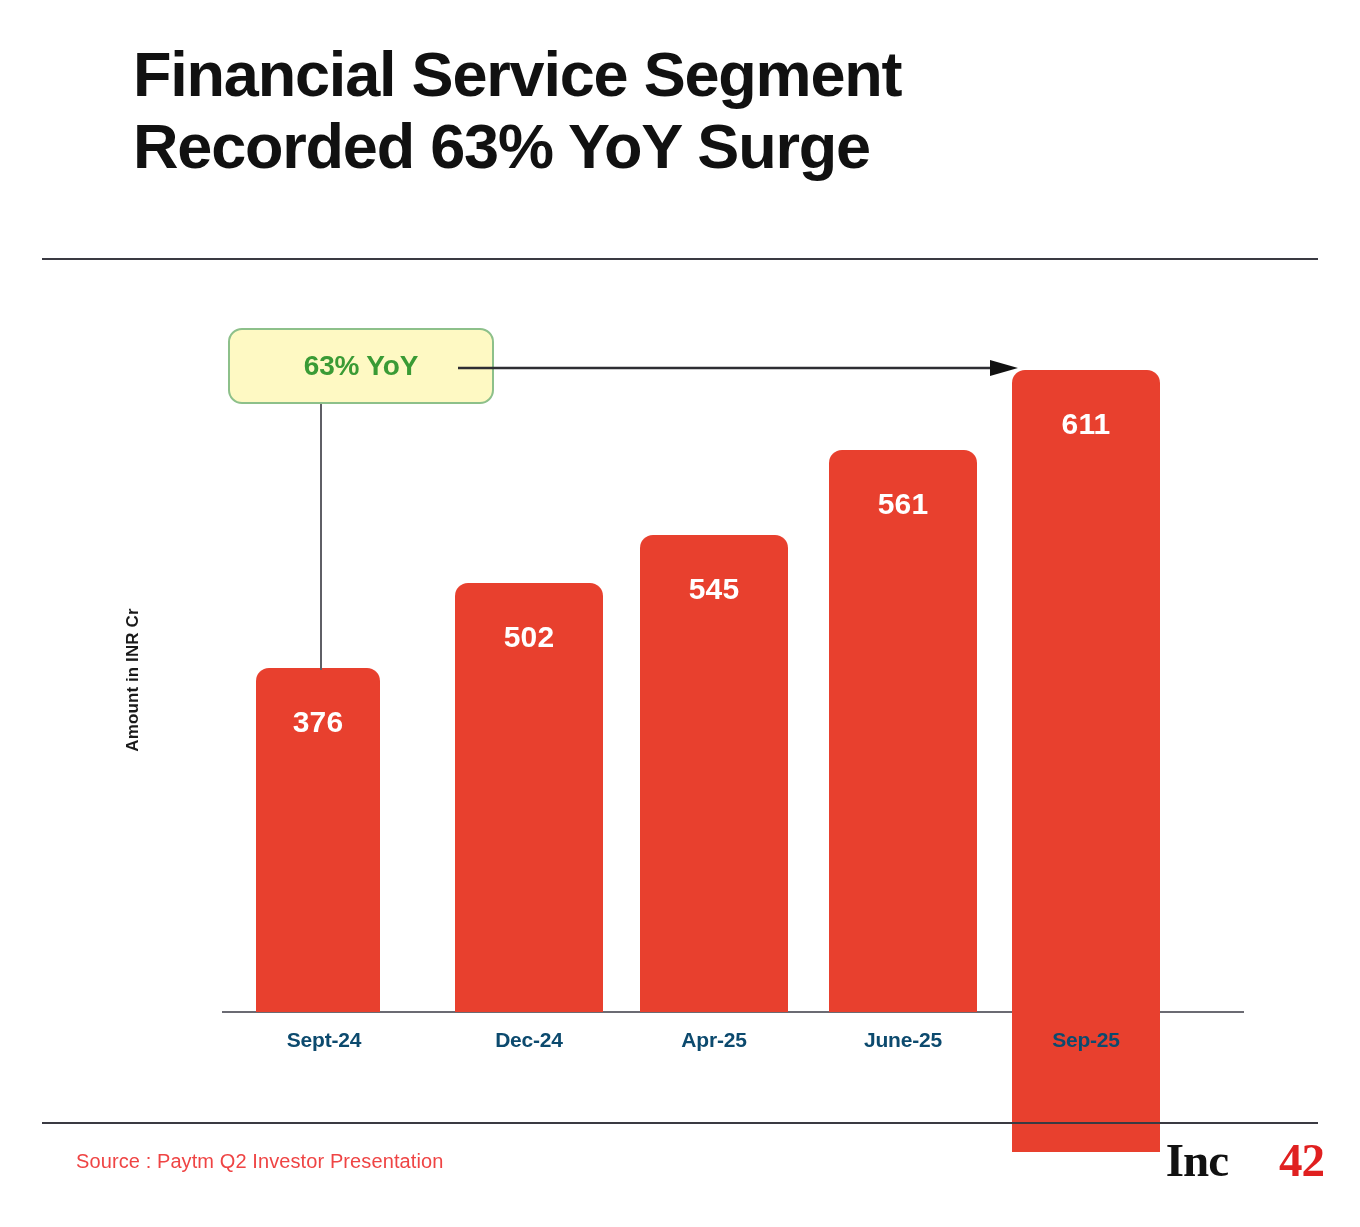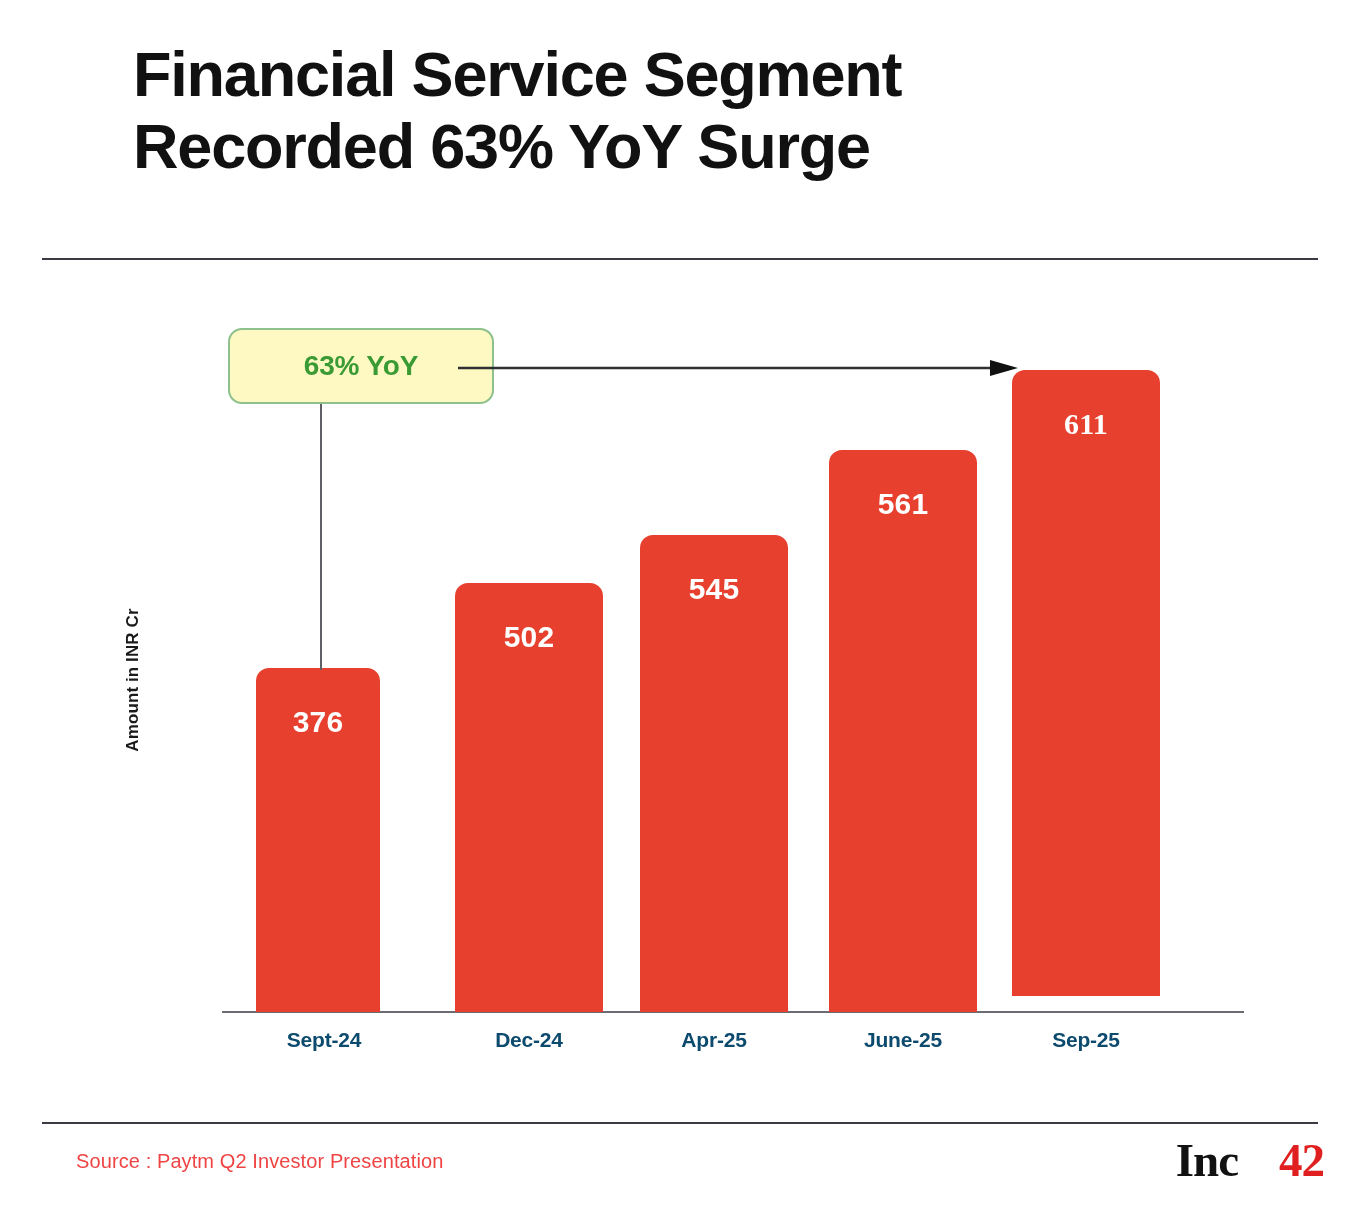--- a/index.html
+++ b/index.html
@@ -167,21 +167,21 @@
     font-weight: 700;
     letter-spacing: -1px;
     line-height: 1;
     color: #111111;
     display: flex;
     align-items: baseline;
     gap: 39px;
   }
   #logo .logo-42 {
     color: #E02020;
-    margin-left: 2px;
+    margin-left: 12px;
     position: relative;
   }
 </style>
 </head>
 <body>
 
 <div id="title">
   <span class="line">Financial Service Segment</span>
   <span class="line">Recorded 63% YoY Surge</span>
 </div>
@@ -202,21 +202,21 @@
   </div>
 
   <div class="bar" style="left:640px; top:535px; width:148px; height:477px;">
     <span class="bar-value" style="top:37px;">545</span>
   </div>
 
   <div class="bar" style="left:829px; top:450px; width:148px; height:562px;padding-left:7px;">
     <span class="bar-value" style="top:37px;">561</span>
   </div>
 
-  <div class="bar" style="left:1012px; top:370px; width:148px; height:626px;font-family:Liberation Serif, serif;">
+  <div class="bar" style="left:1012px; top:370px; width:148px; height:782px;">
     <span class="bar-value" style="top:37px;">611</span>
   </div>
 
   <div class="tick-label" style="left:250px; width:148px;">Sept-24</div>
   <div class="tick-label" style="left:455px; width:148px;">Dec-24</div>
   <div class="tick-label" style="left:640px; width:148px;">Apr-25</div>
   <div class="tick-label" style="left:829px; width:148px;">June-25</div>
   <div class="tick-label" style="left:1012px; width:148px;">Sep-25</div>
 
   <div id="callout-stem"></div>

